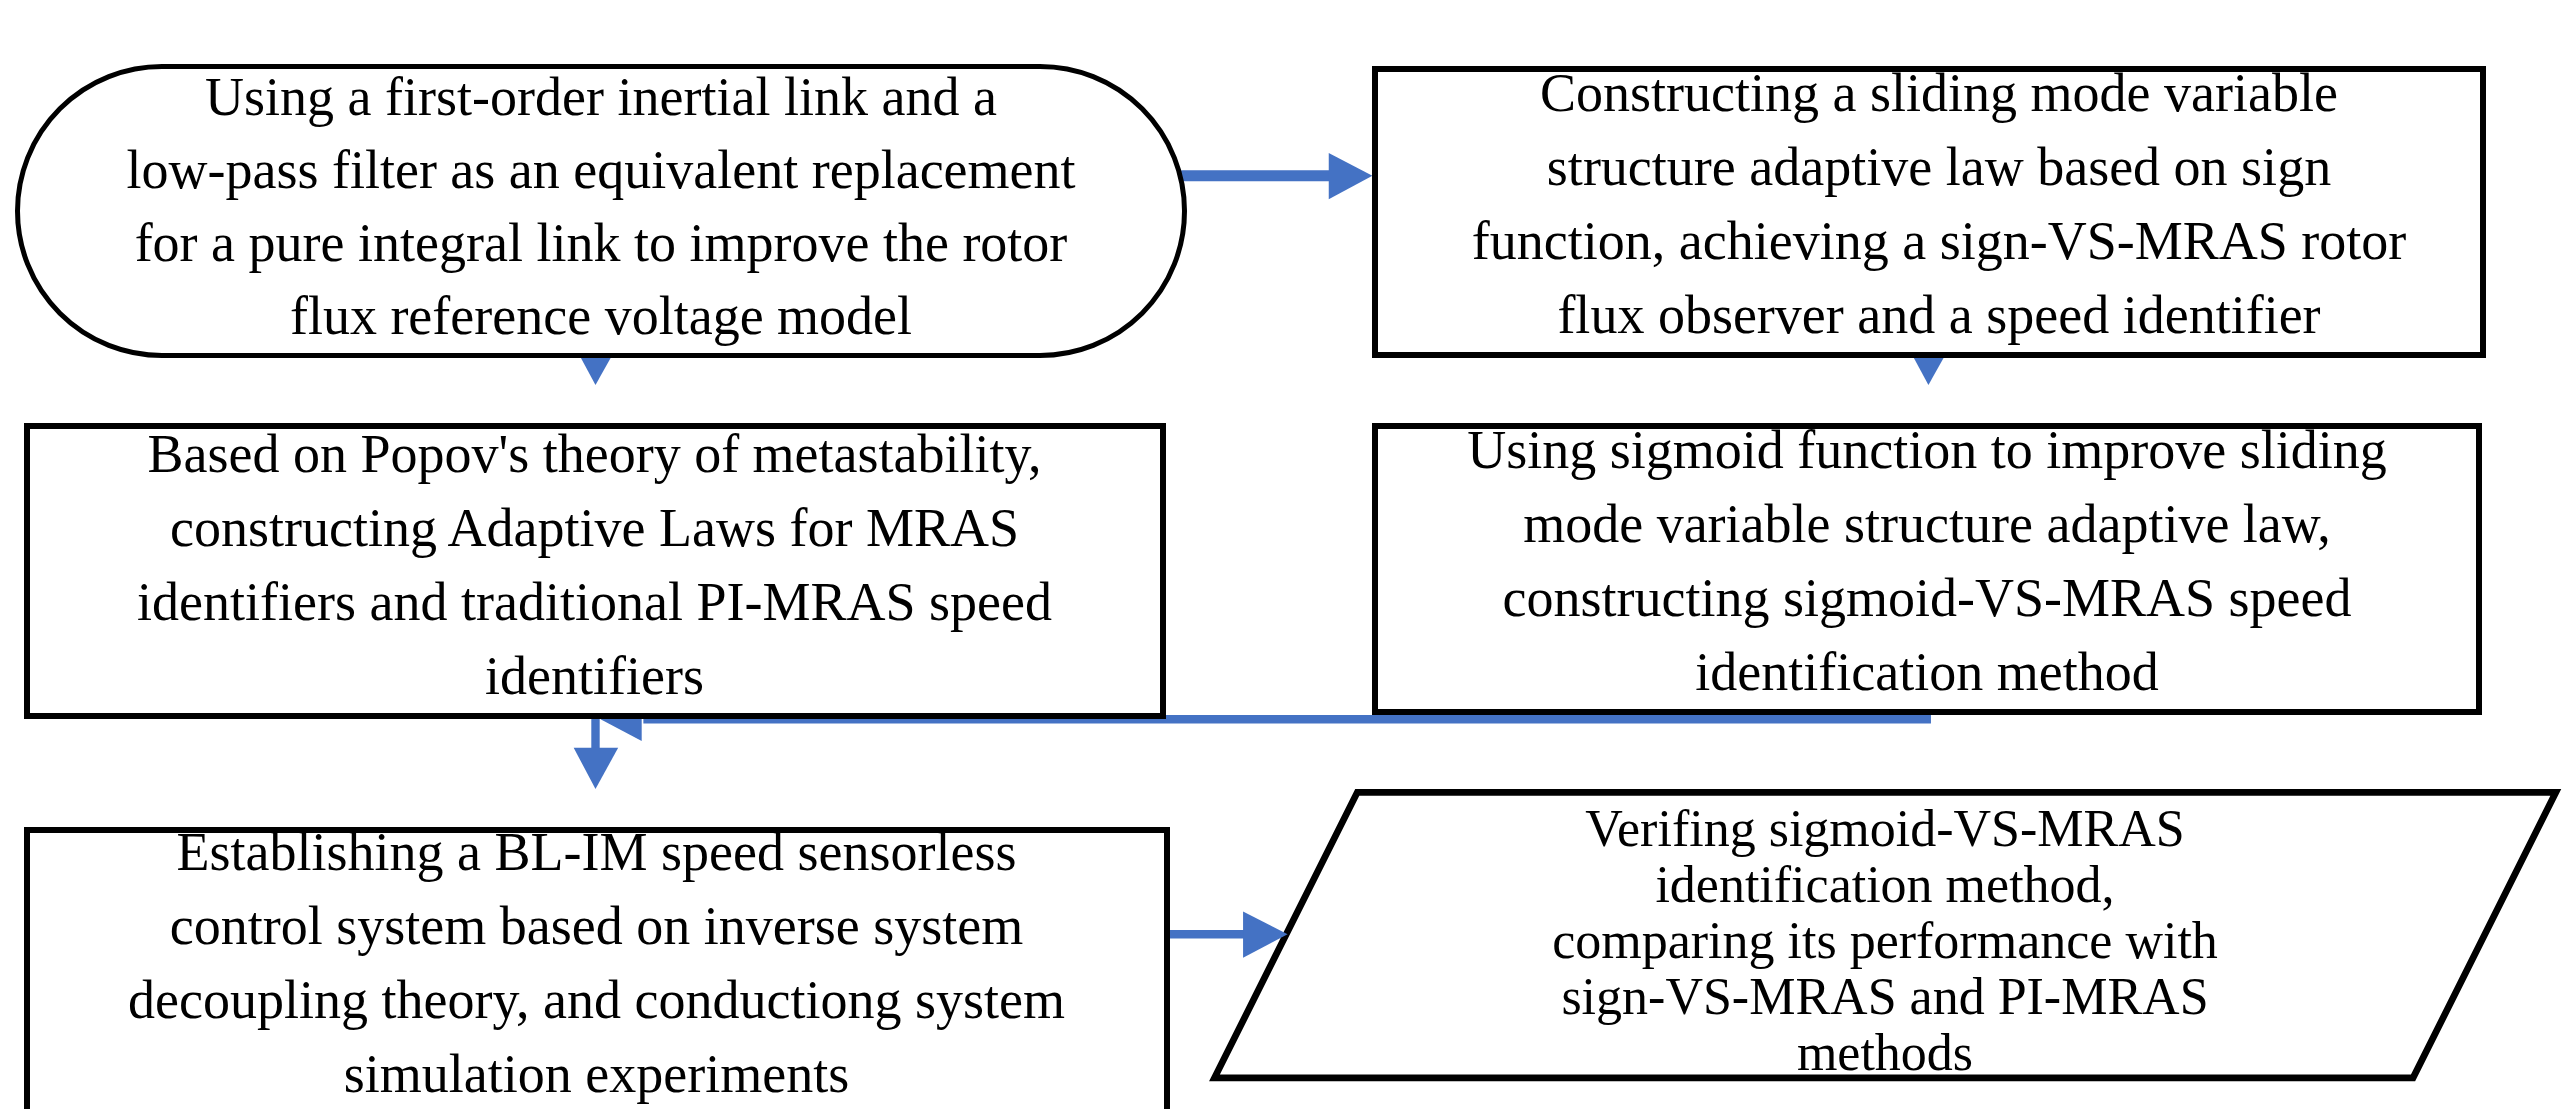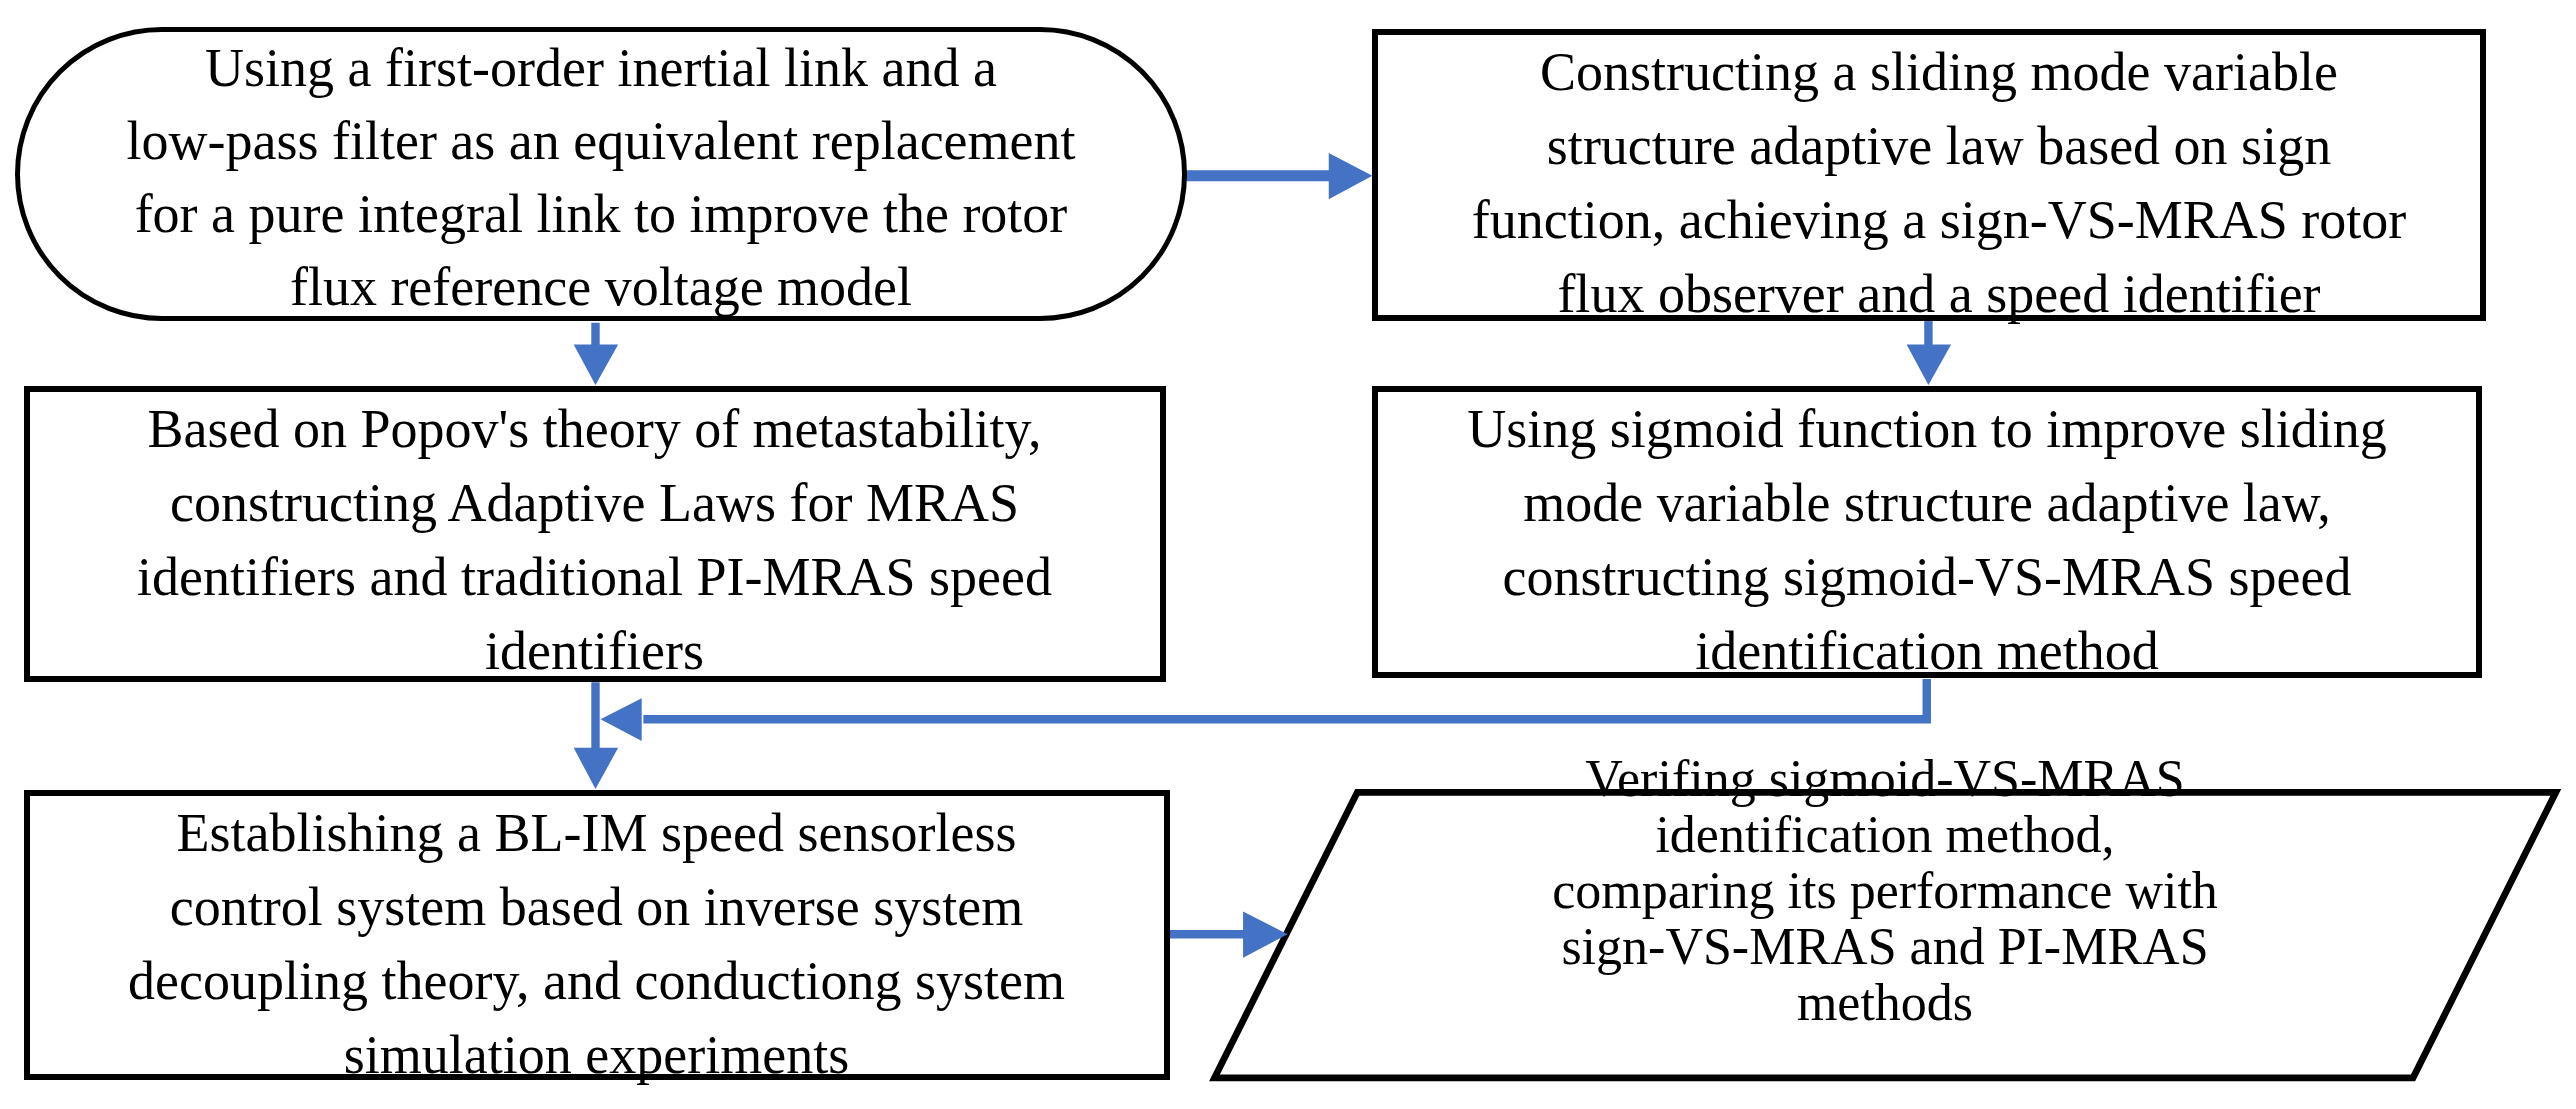--- a/index.html
+++ b/index.html
@@ -16,42 +16,42 @@
     font-family:"Liberation Serif","DejaVu Serif",serif;
     color:var(--text);
     overflow:hidden;
   }
   .layer{position:absolute;left:0;top:0;width:2576px;height:1110px;}
   .node{
     position:absolute;
     box-sizing:border-box;
     background:var(--background);
     border:6.7px solid var(--border);
-    display:flex;align-items:flex-start;justify-content:center;
+    display:flex;align-items:flex-end;justify-content:center;margin-top:37px;
   }
   .node.stadium{border-radius:148px;border-width:5.9px;}
   .node-text{
     white-space:pre;
     text-align:center;
     font-size:54px;
     line-height:74px;
   }
   .ptext{
     position:absolute;
     display:flex;align-items:center;justify-content:center;
     text-align:center;
   }
   .ptext .node-text{font-size:52px;line-height:56px;}
   .n1{left:15px;top:27px;width:1172px;height:294px;}
   .n1 .node-text{line-height:73px;}
   .n2{left:1372px;top:28.6px;width:1114px;height:292px;padding-left:20px;}
   .n3{left:23.5px;top:386px;width:1142px;height:296px;}
   .n4{left:1372px;top:386px;width:1110px;height:292px;}
   .n5{left:23.5px;top:790px;width:1146px;height:290px;}
-  .n6t{left:1335px;top:758px;width:1100px;height:265px;font-family:Liberation Serif, serif;}
+  .n6t{left:1335px;top:808px;width:1100px;height:265px;font-family:Liberation Serif, serif;}
   .arrow-stroke{stroke:var(--arrow);fill:none;}
   .arrow-head{fill:var(--arrow);stroke:none;}
   .shape-outline{fill:var(--background);stroke:var(--border);}
 </style>
 </head>
 <body>
 
 <div class="canvas">
 
   <svg class="layer" viewBox="0 0 3067 1321" xmlns="http://www.w3.org/2000/svg">

